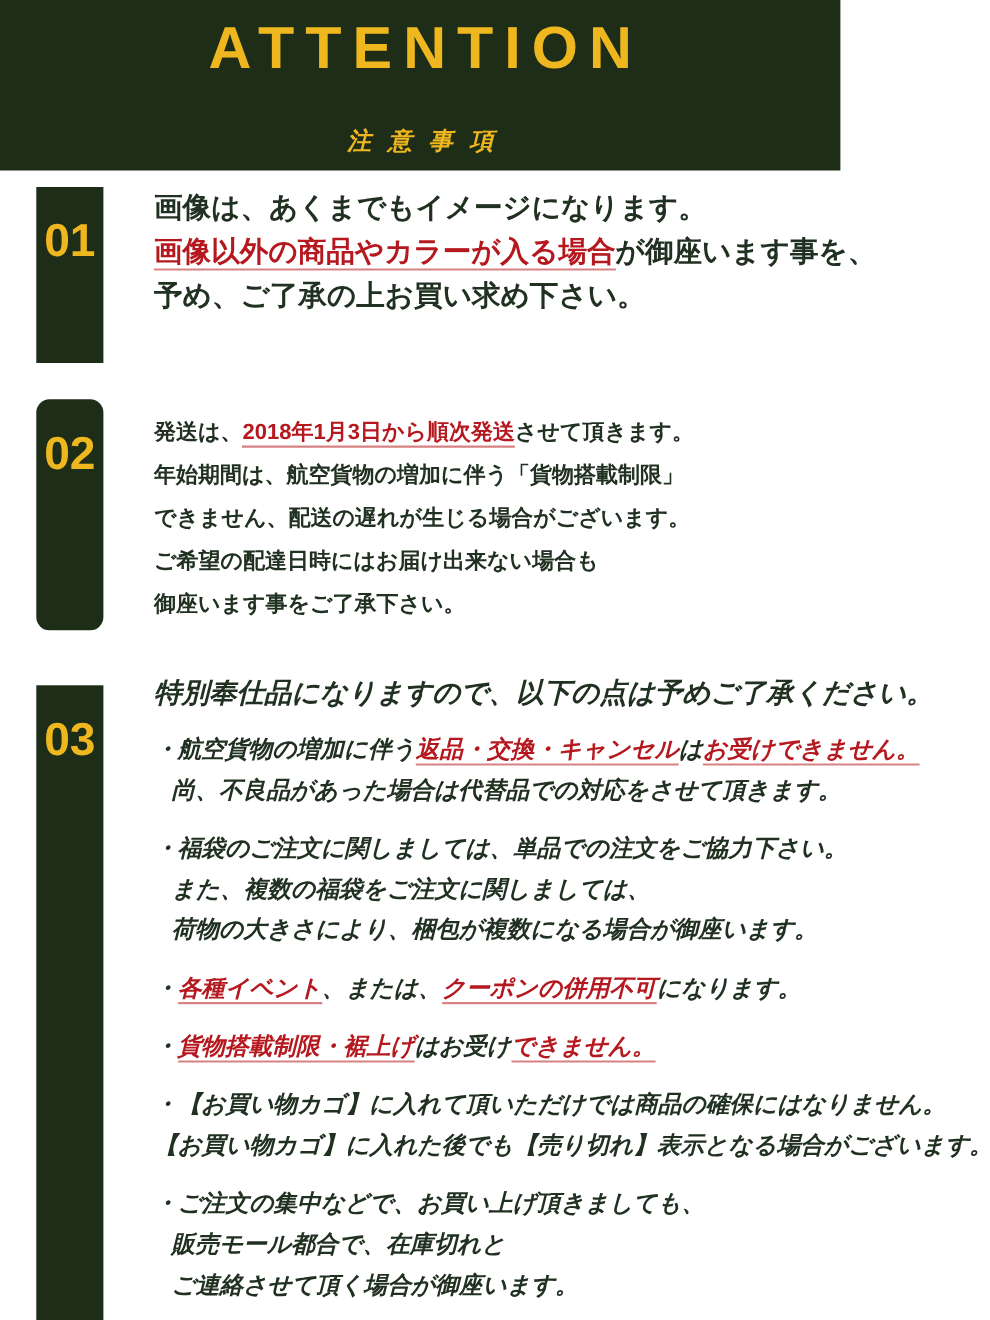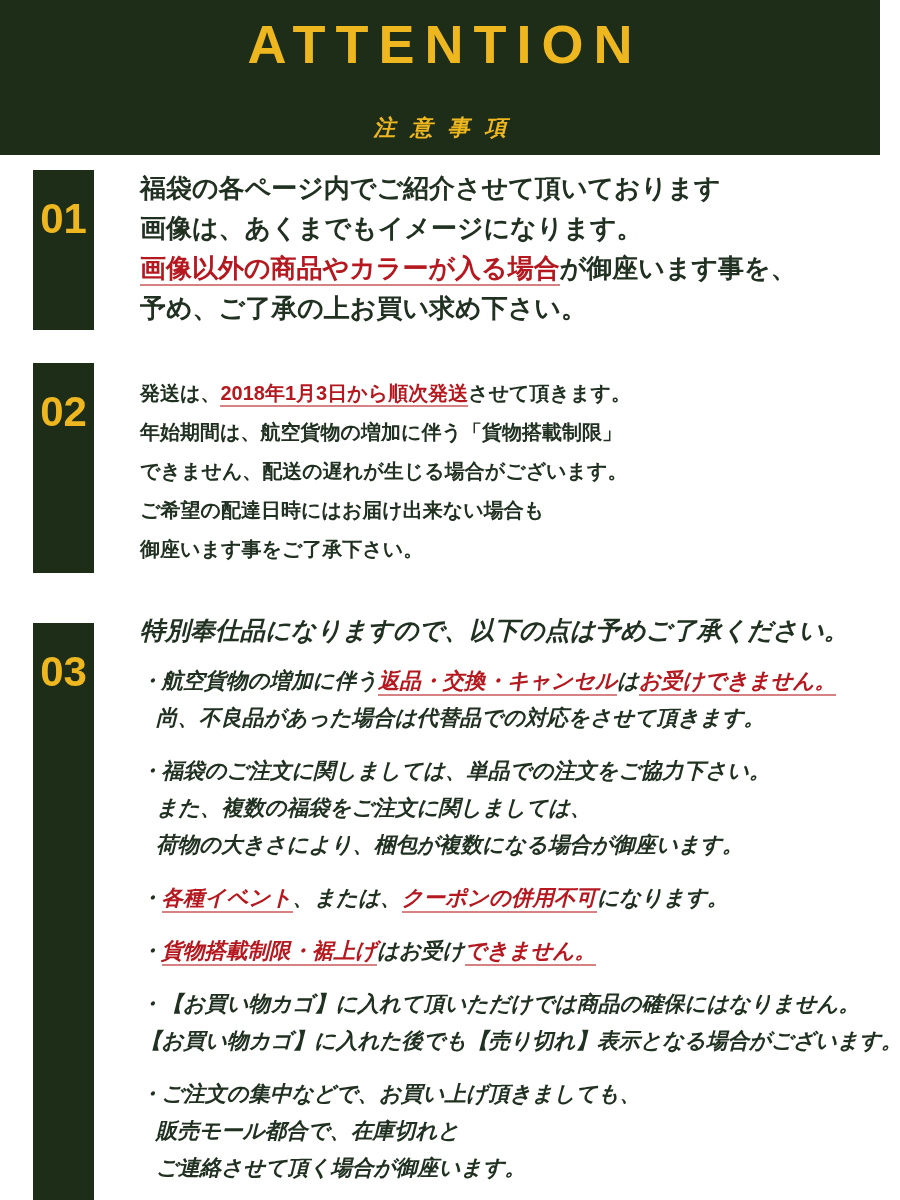--- a/index.html
+++ b/index.html
@@ -13,21 +13,21 @@
     position:relative;
     width:900px;height:1200px;
     background:#fff;
     overflow:hidden;
     font-family:"Liberation Sans","DejaVu Sans",sans-serif;
     font-weight:bold;
     color:var(--ink);
   }
   
   .header{
-    position:absolute;left:0;top:0;width:880px;height:155px;
+    position:absolute;left:0;top:0;width:764px;height:155px;
     background:var(--green);
     display:flex;flex-direction:column;align-items:center;justify-content:center;gap:22px;
   }
   .header .title{
     color:var(--gold);
     font-size:54px;
     letter-spacing:10px;
     line-height:1;
     padding-left:10px; 
   }
@@ -45,21 +45,21 @@
     position:absolute;left:33px;width:61px;
     background:var(--green);
     color:var(--gold);
     text-align:center;
     font-size:42px;
     line-height:1;
     padding-top:28px;
     box-sizing:border-box;
   }
   .numbox.n1{top:170px;height:160px;}
-  .numbox.n2{top:363px;height:210px;}
+  .numbox.n2{top:363px;height:210px;border-radius:12px;}
   .numbox.n3{top:623px;height:584px;}
   
   .sec{position:absolute;left:140px;}
   .sec1{top:168px;width:745px;font-size:26px;line-height:40px;}
   .sec2{top:374px;width:745px;font-size:20px;line-height:39px;}
   .sec3{top:611px;width:755px;font-size:21.5px;line-height:37px;font-style:italic;}
   .sec3 .block.heading{font-size:25px;line-height:38px;margin-bottom:14px;}
   .block{margin-bottom:16px;}
   .block:last-child{margin-bottom:0;}
   .line{white-space:nowrap;}
@@ -85,21 +85,20 @@
   </div>
   <div class="numbox n2">
     <span>02</span>
   </div>
   <div class="numbox n3">
     <span>03</span>
   </div>
 
   <div class="sec sec1">
       <div class="block lead">
-        <div class="line"><span>福袋の各ページ内でご紹介させて頂いております</span></div>
         <div class="line"><span>画像は、あくまでもイメージになります。</span></div>
         <div class="line"><span class="ru">画像以外の商品やカラーが入る場合</span><span>が御座います事を、</span></div>
         <div class="line"><span>予め、ご了承の上お買い求め下さい。</span></div>
       </div>
     </div>
   <div class="sec sec2">
       <div class="block lead">
         <div class="line"><span>発送は、</span><span class="ru">2018年1月3日から順次発送</span><span>させて頂きます。</span></div>
         <div class="line"><span>年始期間は、航空貨物の増加に伴う「貨物搭載制限」</span></div>
         <div class="line"><span>できません、配送の遅れが生じる場合がございます。</span></div>

